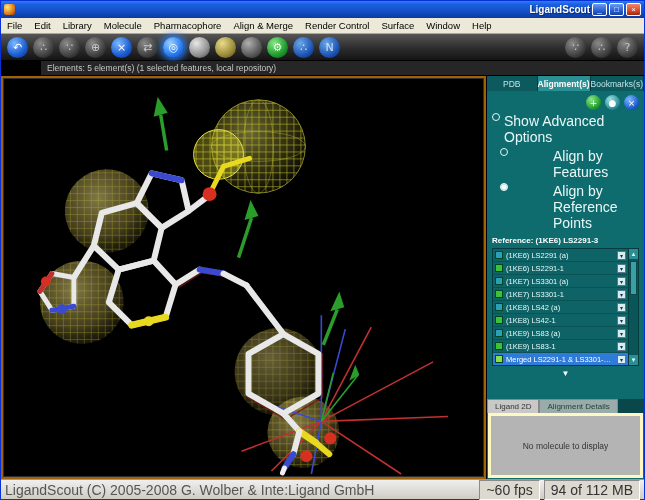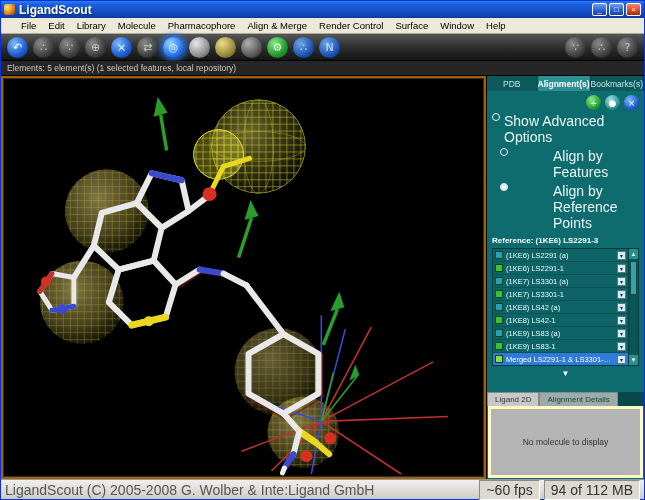--- a/index.html
+++ b/index.html
@@ -6,50 +6,50 @@
   html,body { width:645px; height:500px; overflow:hidden; background:#000;
               font-family:"Liberation Sans","DejaVu Sans",sans-serif; }
   .window { width:645px; height:500px; display:flex; flex-direction:column;
             border:1px solid #0831d9; background:#000; }
 
   
   .titlebar { height:17px; flex:0 0 17px; display:flex; align-items:center; padding:0 3px;
     background:linear-gradient(180deg,#2a80f0 0%,#1a5fe0 20%,#1450c8 60%,#0b3a9e 100%); }
   .app-icon { width:11px; height:11px; margin-right:4px; border-radius:2px;
     background:radial-gradient(circle at 30% 30%,#ffe97a,#e07a1a 60%,#8a3a0a); }
-  .title-text { color:#fff; font-size:12px; font-weight:bold; text-shadow:1px 1px 1px #0a2a6a; flex:1; }
+  .title-text { color:#fff; font-size:10px; font-weight:bold; text-shadow:1px 1px 1px #0a2a6a; flex:1;text-align:right; }
   .win-btn { width:15px; height:13px; margin-left:2px; border-radius:2px; border:1px solid #fff;
     color:#fff; font-size:8px; line-height:11px; text-align:center;
     background:linear-gradient(180deg,#6a9bf0,#2a5fd0 60%,#1a3f9e); }
   .win-btn.close { background:linear-gradient(180deg,#f0886a,#d84a2a 60%,#9e2a0a); }
 
   
   .menubar { height:16px; flex:0 0 16px; background:#ece9d8; display:flex; align-items:center;
-    border-bottom:1px solid #aca899; padding-left:14px; }
+    border-bottom:1px solid #aca899; padding-left:0; }
   .menu-item { font-size:9.5px; color:#000; padding:1px 6px; cursor:default; }
 
   
   .toolbar { height:27px; flex:0 0 27px; display:flex; align-items:center; gap:5px; padding:0 6px;
     background:linear-gradient(180deg,#565656,#2c2c2c 55%,#141414); border-bottom:1px solid #000; }
   .tbtn { width:21px; height:21px; border-radius:50%; flex:0 0 21px; display:flex; align-items:center;
     justify-content:center; font-family:"DejaVu Sans",sans-serif; font-size:11px; color:#ccc; cursor:pointer; }
   .t-blue   { background:radial-gradient(circle at 35% 30%,#7db8ff,#1b5cd0 60%,#0a2f7a); color:#fff; }
   .t-dark   { background:radial-gradient(circle at 35% 30%,#8a8a8a,#3c3c3c 65%,#141414); color:#c8c8c8; }
   .t-glow   { background:radial-gradient(circle at 35% 30%,#9ad0ff,#2a7ef5 55%,#0a3a9e); color:#fff;
               box-shadow:0 0 7px 2px #2a7ef5; }
   .t-sgray  { background:radial-gradient(circle at 35% 30%,#e8e8e8,#909090 60%,#404040); color:transparent; }
   .t-stan   { background:radial-gradient(circle at 35% 30%,#eadc8a,#9a8a3a 60%,#4a4214); color:transparent; }
   .t-sdark  { background:radial-gradient(circle at 35% 30%,#b0b0b0,#5a5a5a 60%,#222); color:transparent; }
   .t-green  { background:radial-gradient(circle at 35% 30%,#8ae88a,#1f9a2d 60%,#0b5515); color:#eaffea; }
   .t-bblue  { background:radial-gradient(circle at 35% 30%,#6aa8e8,#1a4fae 65%,#0a2a6a); color:#cfe4ff; }
   .tspacer { flex:1; }
 
   
   .elements-bar { height:15px; flex:0 0 15px; background:#262626; color:#c8c8c8; font-size:8.5px;
-    display:flex; align-items:center; padding-left:6px; border-bottom:1px solid #000; }
+    display:flex; align-items:center; padding-left:6px; border-bottom:1px solid #000;margin-left:40px; }
 
   
   .main { flex:1; display:flex; min-height:0; background:#a16207; }
   .viewport { flex:1; margin:2px; border:1px solid #2e2e2e; background:#000; position:relative; }
   .viewport svg { width:100%; height:100%; display:block; }
 
   
   .right-panel { width:158px; flex:0 0 158px; display:flex; flex-direction:column; background:#0e6b6e;
     border-left:1px solid #000; }
   .panel-tabs { display:flex; height:15px; flex:0 0 15px; background:#09474a; }
@@ -80,21 +80,21 @@
   .row-label { flex:1; overflow:hidden; text-overflow:ellipsis; }
   .row-toggle { width:9px; height:9px; flex:0 0 9px; background:#d8eeee; color:#135; border:1px solid #578;
     font-size:6px; line-height:8px; text-align:center; }
   .vscroll { width:10px; flex:0 0 10px; background:#0a5558; display:flex; flex-direction:column;
     border-left:1px solid #063c3e; }
   .varrow { height:10px; flex:0 0 10px; background:#2a8f94; color:#dff; font-size:6px; line-height:10px;
     text-align:center; cursor:pointer; }
   .vthumb { height:34px; margin:2px 1px; background:#3aa0a6; border:1px solid #0a4a4d; cursor:grab; }
   .vtrack { flex:1; }
   .filter-arrow { text-align:center; color:#fff; font-size:8px; cursor:pointer; height:10px; }
-  .bottom-tabs { display:flex; height:14px; flex:0 0 14px; background:#09474a; margin-top:11px; }
+  .bottom-tabs { display:flex; height:14px; flex:0 0 14px; background:#09474a; margin-top:18px; }
   .btab { font-size:8px; padding:0 7px; display:flex; align-items:center; color:#333;
     background:#c8c8c8; border:1px solid #888; border-bottom:none; cursor:pointer; }
   .btab.inactive { background:#9aabab; color:#243; }
   .ligand-area { flex:1; background:#b4b4b4; border:3px solid #fef9c3; display:flex; align-items:center;
     justify-content:center; font-size:8.5px; color:#333; margin:0 1px 1px 1px; }
 
   
   .statusbar { height:20px; flex:0 0 20px; background:linear-gradient(180deg,#efefef,#cfccc3);
     display:flex; align-items:center; font-size:14px; color:#555; padding:0 4px; gap:4px;
     border-top:1px solid #9a9a9a; }

